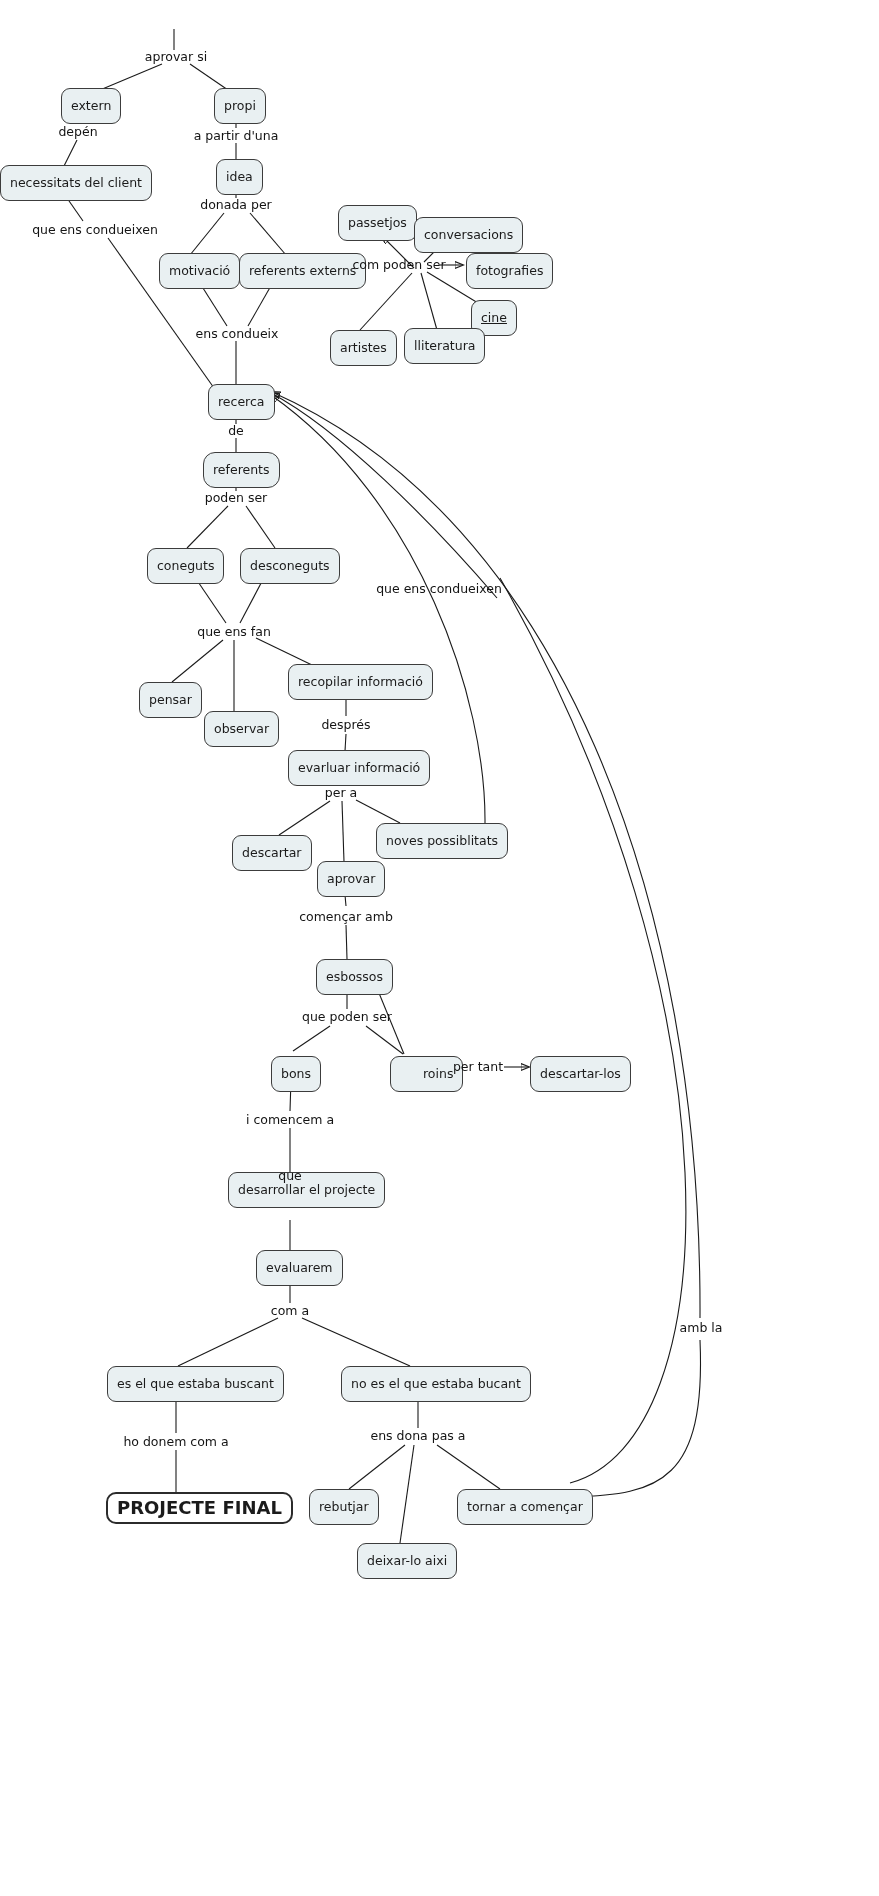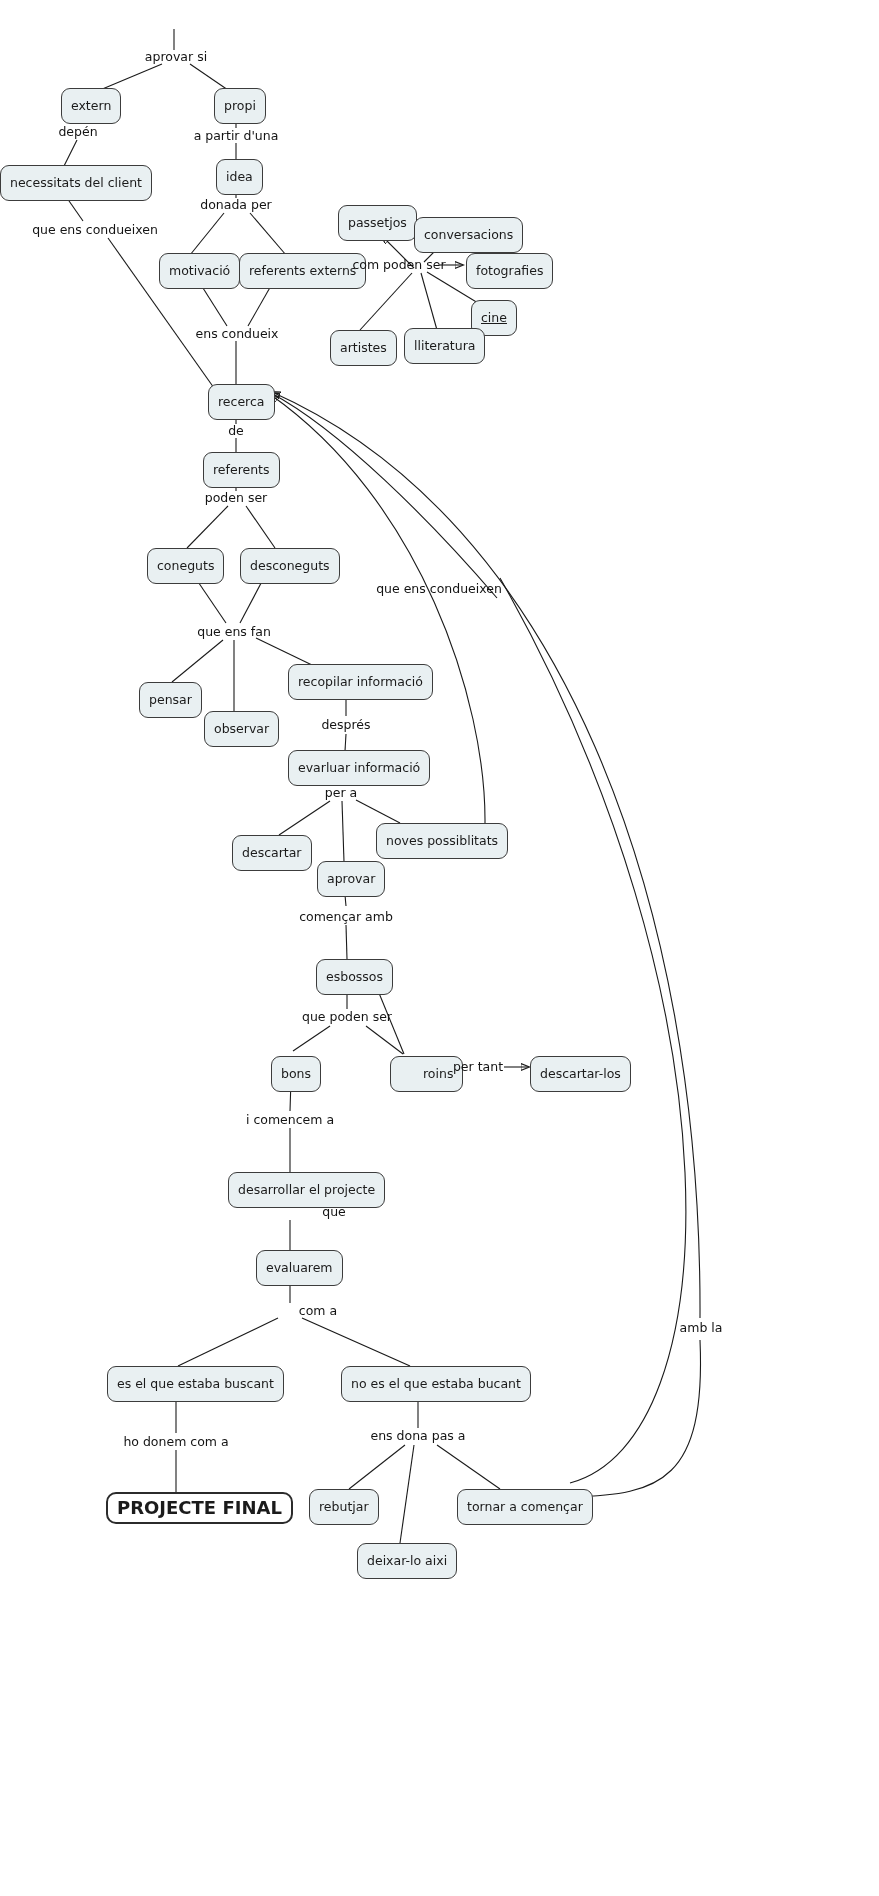--- a/index.html
+++ b/index.html
@@ -223,21 +223,21 @@
   <div class="node" style="left:239px; top:253px;">referents externs</div>
 
   <div class="node" style="left:338px; top:205px;">passetjos</div>
   <div class="node" style="left:414px; top:205px;margin-top:12px;">conversacions</div>
   <div class="node" style="left:466px; top:253px;">fotografies</div>
   <div class="node" style="left:471px; top:300px;text-decoration:underline;">cine</div>
   <div class="node" style="left:330px; top:330px;">artistes</div>
   <div class="node" style="left:404px; top:328px;">lliteratura</div>
 
   <div class="node" style="left:208px; top:384px;">recerca</div>
-  <div class="node" style="left:203px; top:452px;">referents</div>
+  <div class="node" style="left:203px; top:452px;border-radius:12px;">referents</div>
 
   <div class="node" style="left:147px; top:548px;">coneguts</div>
   <div class="node" style="left:240px; top:548px;">desconeguts</div>
 
   <div class="node" style="left:139px; top:682px;">pensar</div>
   <div class="node" style="left:204px; top:711px;">observar</div>
   <div class="node" style="left:288px; top:664px;">recopilar informació</div>
   <div class="node" style="left:288px; top:750px;">evarluar informació</div>
 
   <div class="node" style="left:232px; top:835px;">descartar</div>
@@ -270,19 +270,19 @@
   <div class="linklabel" style="left:236px; top:431px;">de</div>
   <div class="linklabel" style="left:236px; top:498px;">poden ser</div>
   <div class="linklabel" style="left:234px; top:632px;">que ens fan</div>
   <div class="linklabel" style="left:346px; top:725px;">després</div>
   <div class="linklabel" style="left:341px; top:793px;">per a</div>
   <div class="linklabel" style="left:439px; top:589px;">que ens condueixen</div>
   <div class="linklabel" style="left:346px; top:917px;">començar amb</div>
   <div class="linklabel" style="left:347px; top:1017px;">que poden ser</div>
   <div class="linklabel" style="left:478px; top:1067px;">per tant</div>
   <div class="linklabel" style="left:290px; top:1120px;">i comencem a</div>
-  <div class="linklabel" style="left:290px; top:1212px;margin-left:44px;">que</div>
-  <div class="linklabel" style="left:290px; top:1311px;margin-left:28px;">com a</div>
+  <div class="linklabel" style="left:290px; top:1176px;">que</div>
+  <div class="linklabel" style="left:290px; top:1311px;">com a</div>
   <div class="linklabel" style="left:176px; top:1442px;">ho donem com a</div>
   <div class="linklabel" style="left:418px; top:1436px;">ens dona pas a</div>
   <div class="linklabel" style="left:701px; top:1328px;">amb la</div>
 
 </div>
 
 </body></html>

